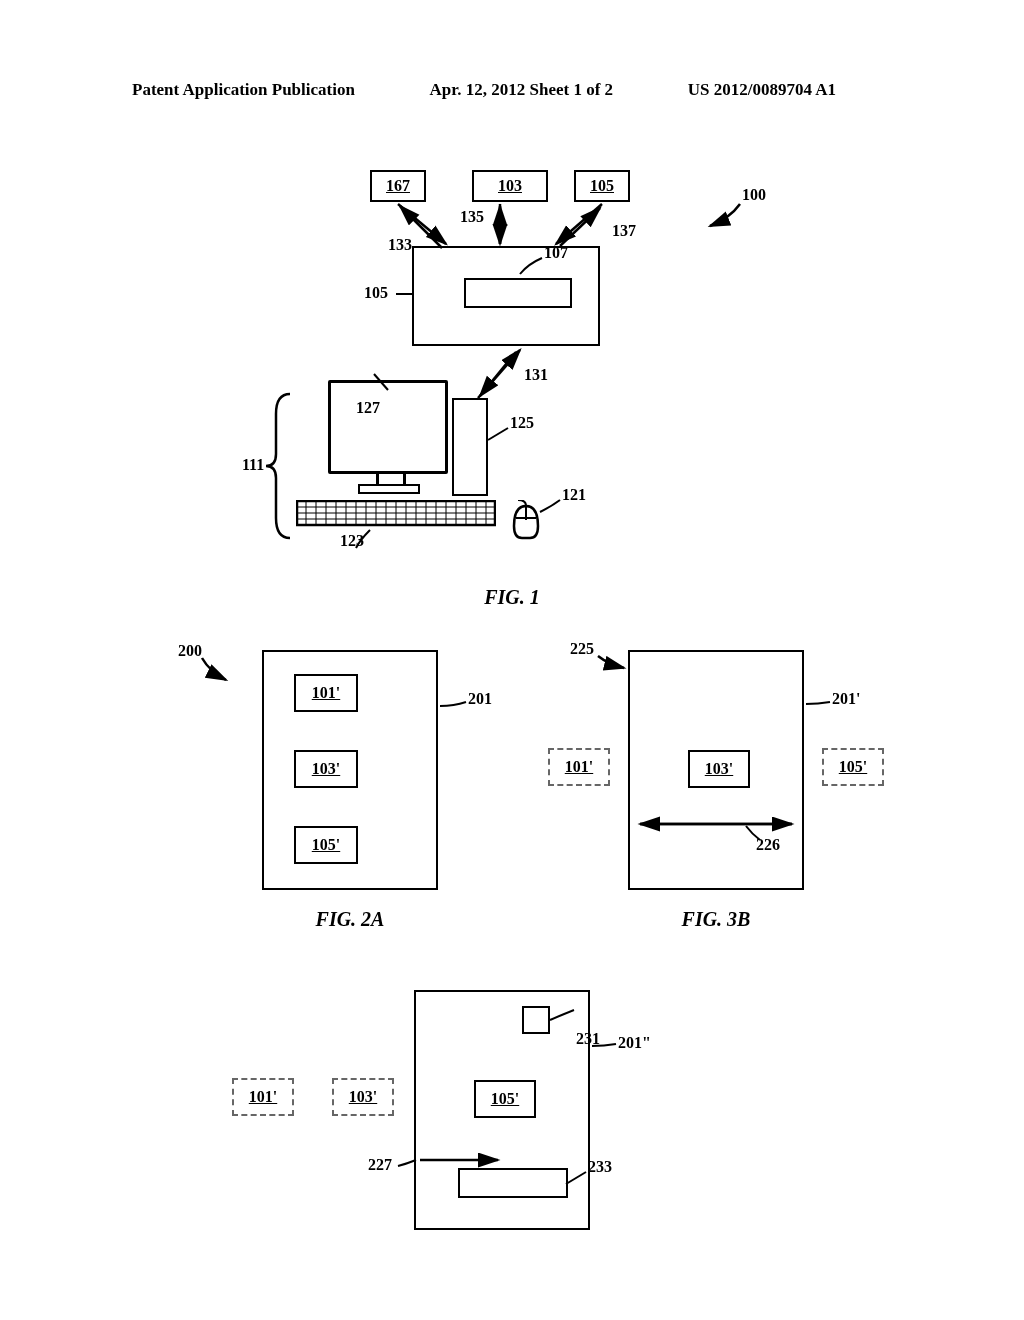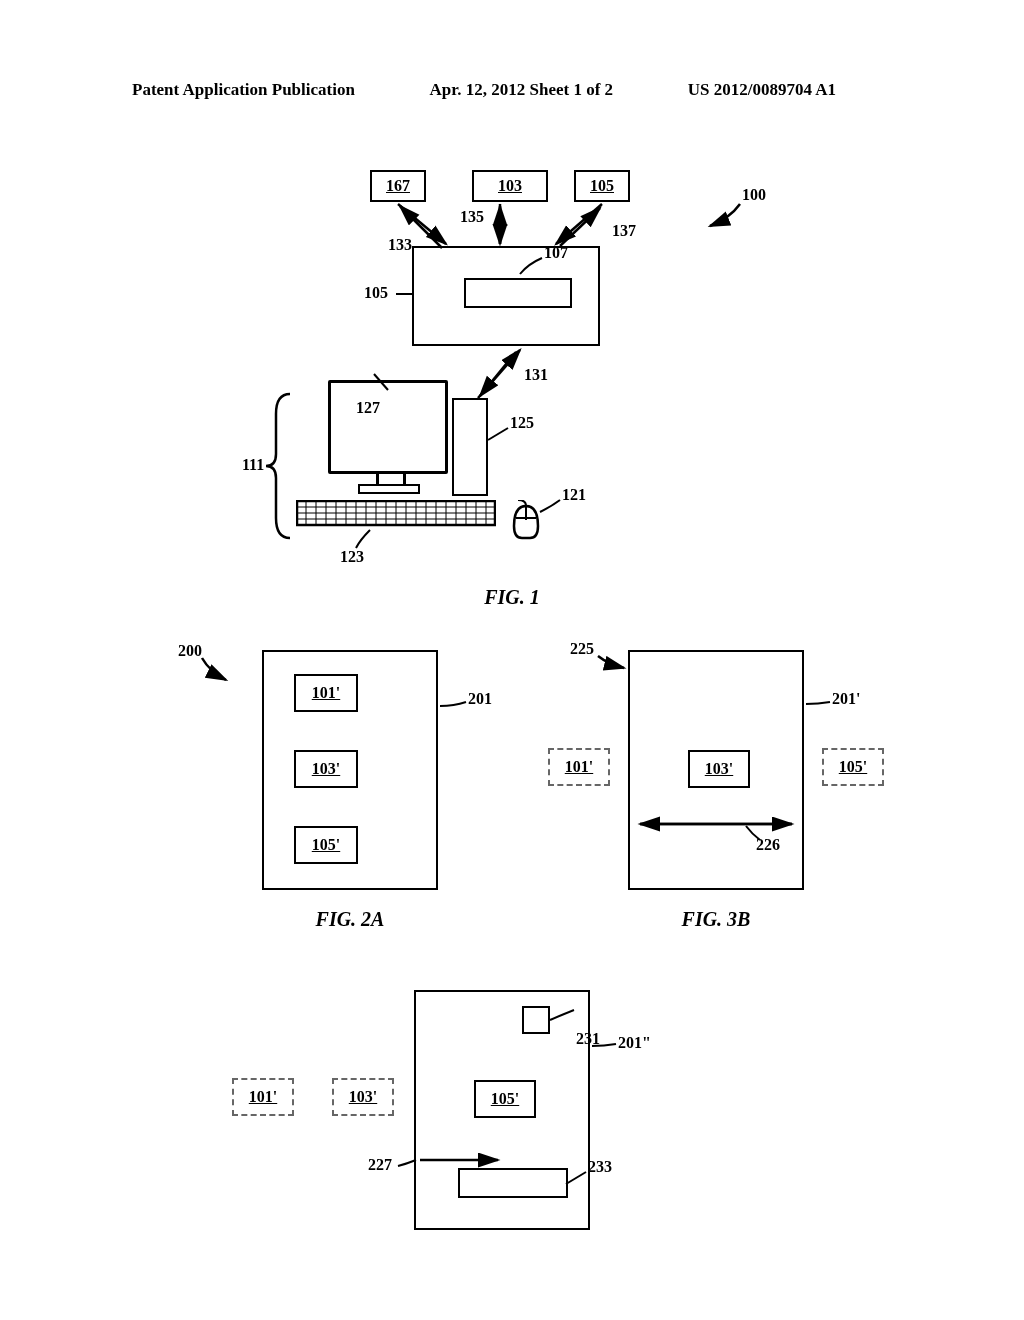--- a/index.html
+++ b/index.html
@@ -166,21 +166,21 @@
   <span class="abs lbl" style="left:742px; top:186px;">100</span>
   <span class="abs lbl" style="left:388px; top:208px;margin-top:28px;">133</span>
   <span class="abs lbl" style="left:460px; top:208px;">135</span>
   <span class="abs lbl" style="left:612px; top:222px;">137</span>
   <span class="abs lbl" style="left:544px; top:244px;">107</span>
   <span class="abs lbl" style="left:364px; top:284px;">105</span>
   <span class="abs lbl" style="left:356px; top:358px;margin-top:41px;">127</span>
   <span class="abs lbl" style="left:510px; top:414px;">125</span>
   <span class="abs lbl" style="left:524px; top:366px;">131</span>
   <span class="abs lbl" style="left:562px; top:486px;">121</span>
-  <span class="abs lbl" style="left:340px; top:548px;">123</span>
+  <span class="abs lbl" style="left:340px; top:532px;">123</span>
   <span class="abs lbl" style="left:242px; top:456px;">111</span>
 
   <div class="abs figcap" style="left:0; top:586px; width:1024px;">FIG. 1</div>
 
   <div class="box abs" style="left:262px; top:650px; width:176px; height:240px;">
     <div class="box centered abs" style="left:30px; top:22px; width:64px; height:38px;">
       <span class="lbl underline">101'</span>
     </div>
     <div class="box centered abs" style="left:30px; top:98px; width:64px; height:38px;">
       <span class="lbl underline">103'</span>

